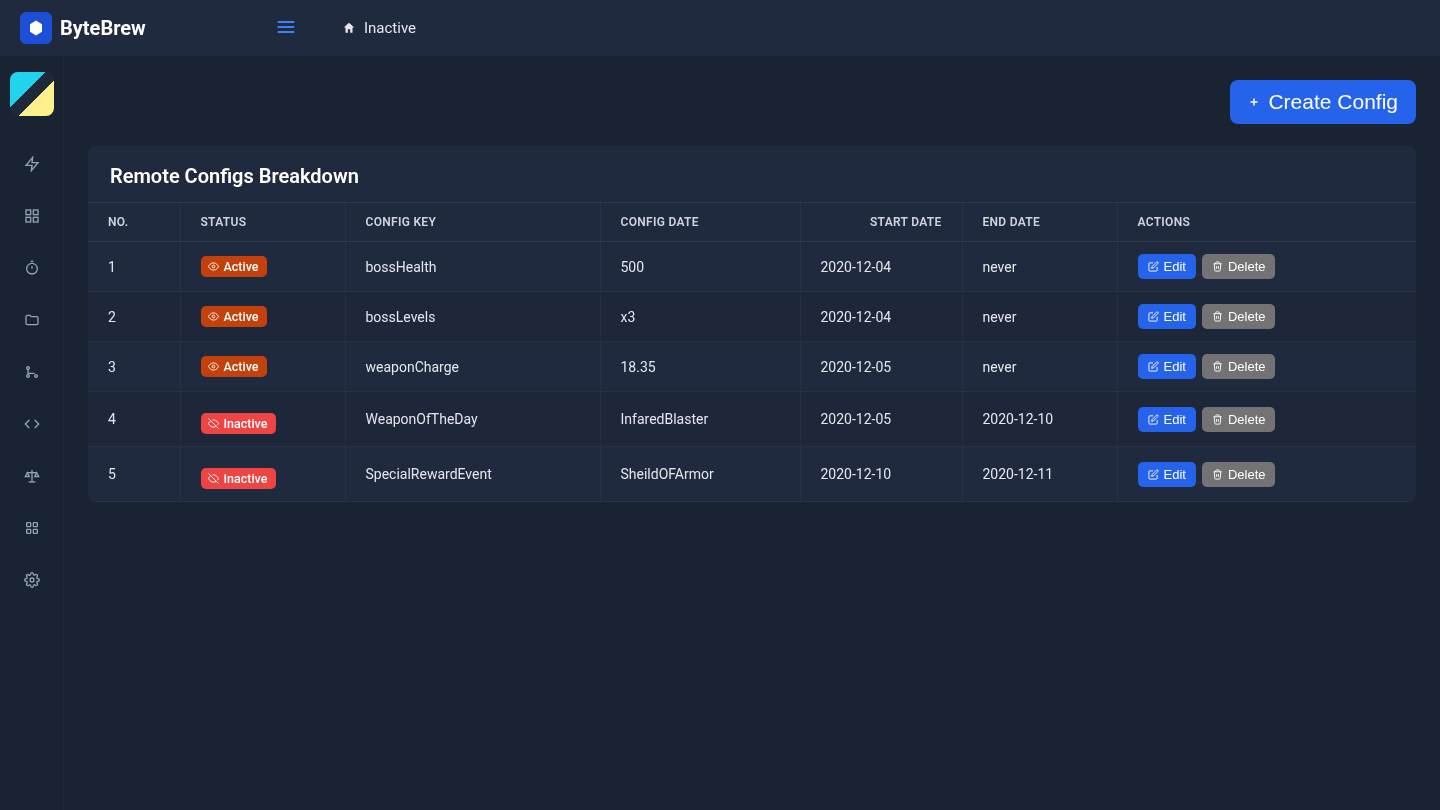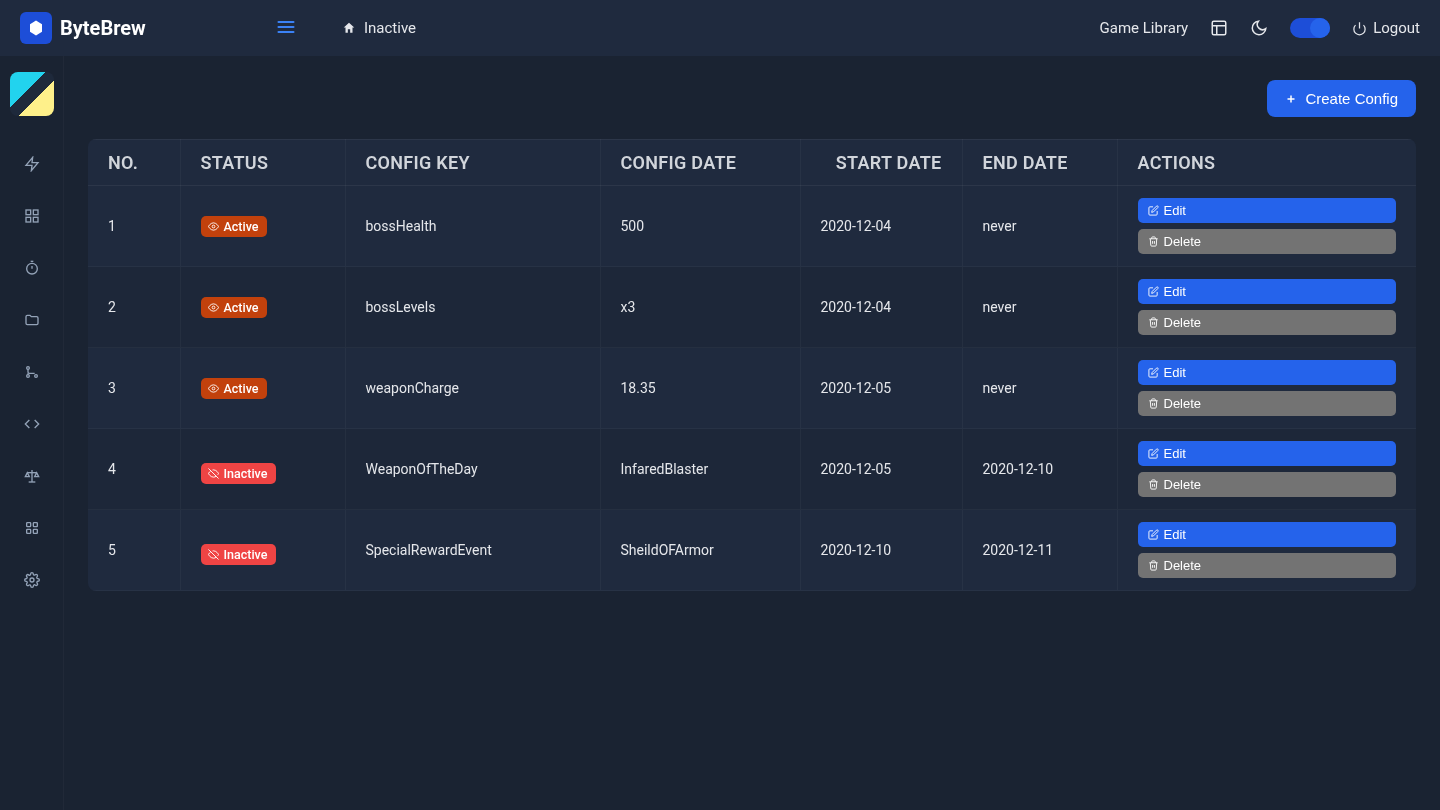--- a/index.html
+++ b/index.html
@@ -136,21 +136,21 @@
     display: flex;
     justify-content: flex-end;
     margin-bottom: 22px;
   }
   .create-btn {
     background: #2563eb;
     color: #fff;
     border: none;
     border-radius: 8px;
     padding: 10px 18px;
-    font-size: 15px;
+    font-size: 21px;
     font-weight: 500;
     cursor: pointer;
     display: flex;
     align-items: center;
     gap: 8px;
   }
   .panel {
     background: #1f2a3e;
     border-radius: 8px;
     overflow: hidden;
@@ -162,21 +162,21 @@
     padding: 18px 22px 14px;
   }
   
   
   table {
     width: 100%;
     border-collapse: collapse;
   }
   thead th {
     text-align: left;
-    font-size: 18px;
+    font-size: 12px;
     font-weight: 600;
     color: #d1d5db;
     letter-spacing: 0.3px;
     padding: 12px 20px;
     border-top: 1px solid rgba(255,255,255,0.06);
     border-bottom: 1px solid rgba(255,255,255,0.06);
     border-right: 1px solid rgba(255,255,255,0.04);
   }
   tbody tr {
     border-bottom: 1px solid rgba(255,255,255,0.04);
@@ -208,21 +208,20 @@
     font-size: 12.5px;
     font-weight: 500;
     color: #fff;
   }
   .status-active   { background: #c2410c; }
   .status-inactive { background: #ef4444; margin-top: 9px; }
   
   .row-actions {
     display: flex;
     gap: 6px;
-    flex-direction: column;
   }
   .edit-btn, .delete-btn {
     border: none;
     color: #fff;
     border-radius: 5px;
     padding: 5px 10px;
     font-size: 13px;
     cursor: pointer;
     display: inline-flex;
     align-items: center;
@@ -247,45 +246,20 @@
     <svg width="20" height="20" viewBox="0 0 24 24">
         <path d="M3 6h18M3 12h18M3 18h18" stroke="currentColor" stroke-width="2.5" stroke-linecap="round"></path>
       </svg>
   </button>
   <div class="dashboard-link">
     <svg width="14" height="14" viewBox="0 0 24 24" fill="currentColor">
         <path d="M12 3l9 8h-3v9h-4v-6H10v6H6v-9H3z"></path>
       </svg>
     <span>Inactive</span>
   </div>
-  <div class="header-right">
-    <span style="cursor:pointer">Game Library</span>
-    <button class="header-icon-btn">
-      <svg width="18" height="18" viewBox="0 0 24 24" fill="none" stroke="currentColor" stroke-width="2">
-          <rect x="3" y="3" width="18" height="18" rx="2"></rect>
-          <line x1="3" y1="9" x2="21" y2="9"></line>
-          <line x1="9" y1="9" x2="9" y2="21"></line>
-        </svg>
-    </button>
-    <button class="header-icon-btn">
-      <svg width="18" height="18" viewBox="0 0 24 24" fill="none" stroke="currentColor" stroke-width="2">
-          <path d="M21 12.8A9 9 0 1 1 11.2 3 7 7 0 0 0 21 12.8z"></path>
-        </svg>
-    </button>
-    <div class="toggle-switch">
-      <div class="toggle-knob"></div>
-    </div>
-    <div class="logout-link">
-      <svg width="15" height="15" viewBox="0 0 24 24" fill="none" stroke="currentColor" stroke-width="2">
-          <path d="M18.36 6.64a9 9 0 1 1-12.73 0"></path>
-          <line x1="12" y1="2" x2="12" y2="12"></line>
-        </svg>
-      <span>Logout</span>
-    </div>
-  </div>
 </header>
 
 <div class="main-layout">
 
   <nav class="sidebar">
     <div class="sidebar-avatar"></div>
     <div class="sidebar-icon">
       <svg width="16" height="16" viewBox="0 0 24 24" fill="none" stroke="currentColor" stroke-width="2">
           <polygon points="13 2 3 14 12 14 11 22 21 10 12 10 13 2"></polygon>
         </svg>
@@ -355,20 +329,21 @@
       <button class="create-btn">
         <svg width="12" height="12" viewBox="0 0 24 24" fill="none" stroke="currentColor" stroke-width="3">
             <line x1="12" y1="5" x2="12" y2="19"></line>
             <line x1="5" y1="12" x2="19" y2="12"></line>
           </svg>
         <span>Create Config</span>
       </button>
     </div>
 
     <section class="panel">
+      <h2 class="panel-title">Remote Configs Breakdown</h2>
       <table>
         <thead>
           <tr>
             <th class="col-no">NO.</th>
             <th class="col-status">STATUS</th>
             <th class="col-key">CONFIG KEY</th>
             <th class="col-value">CONFIG DATE</th>
             <th class="col-start">START DATE</th>
             <th class="col-end">END DATE</th>
             <th>ACTIONS</th>

